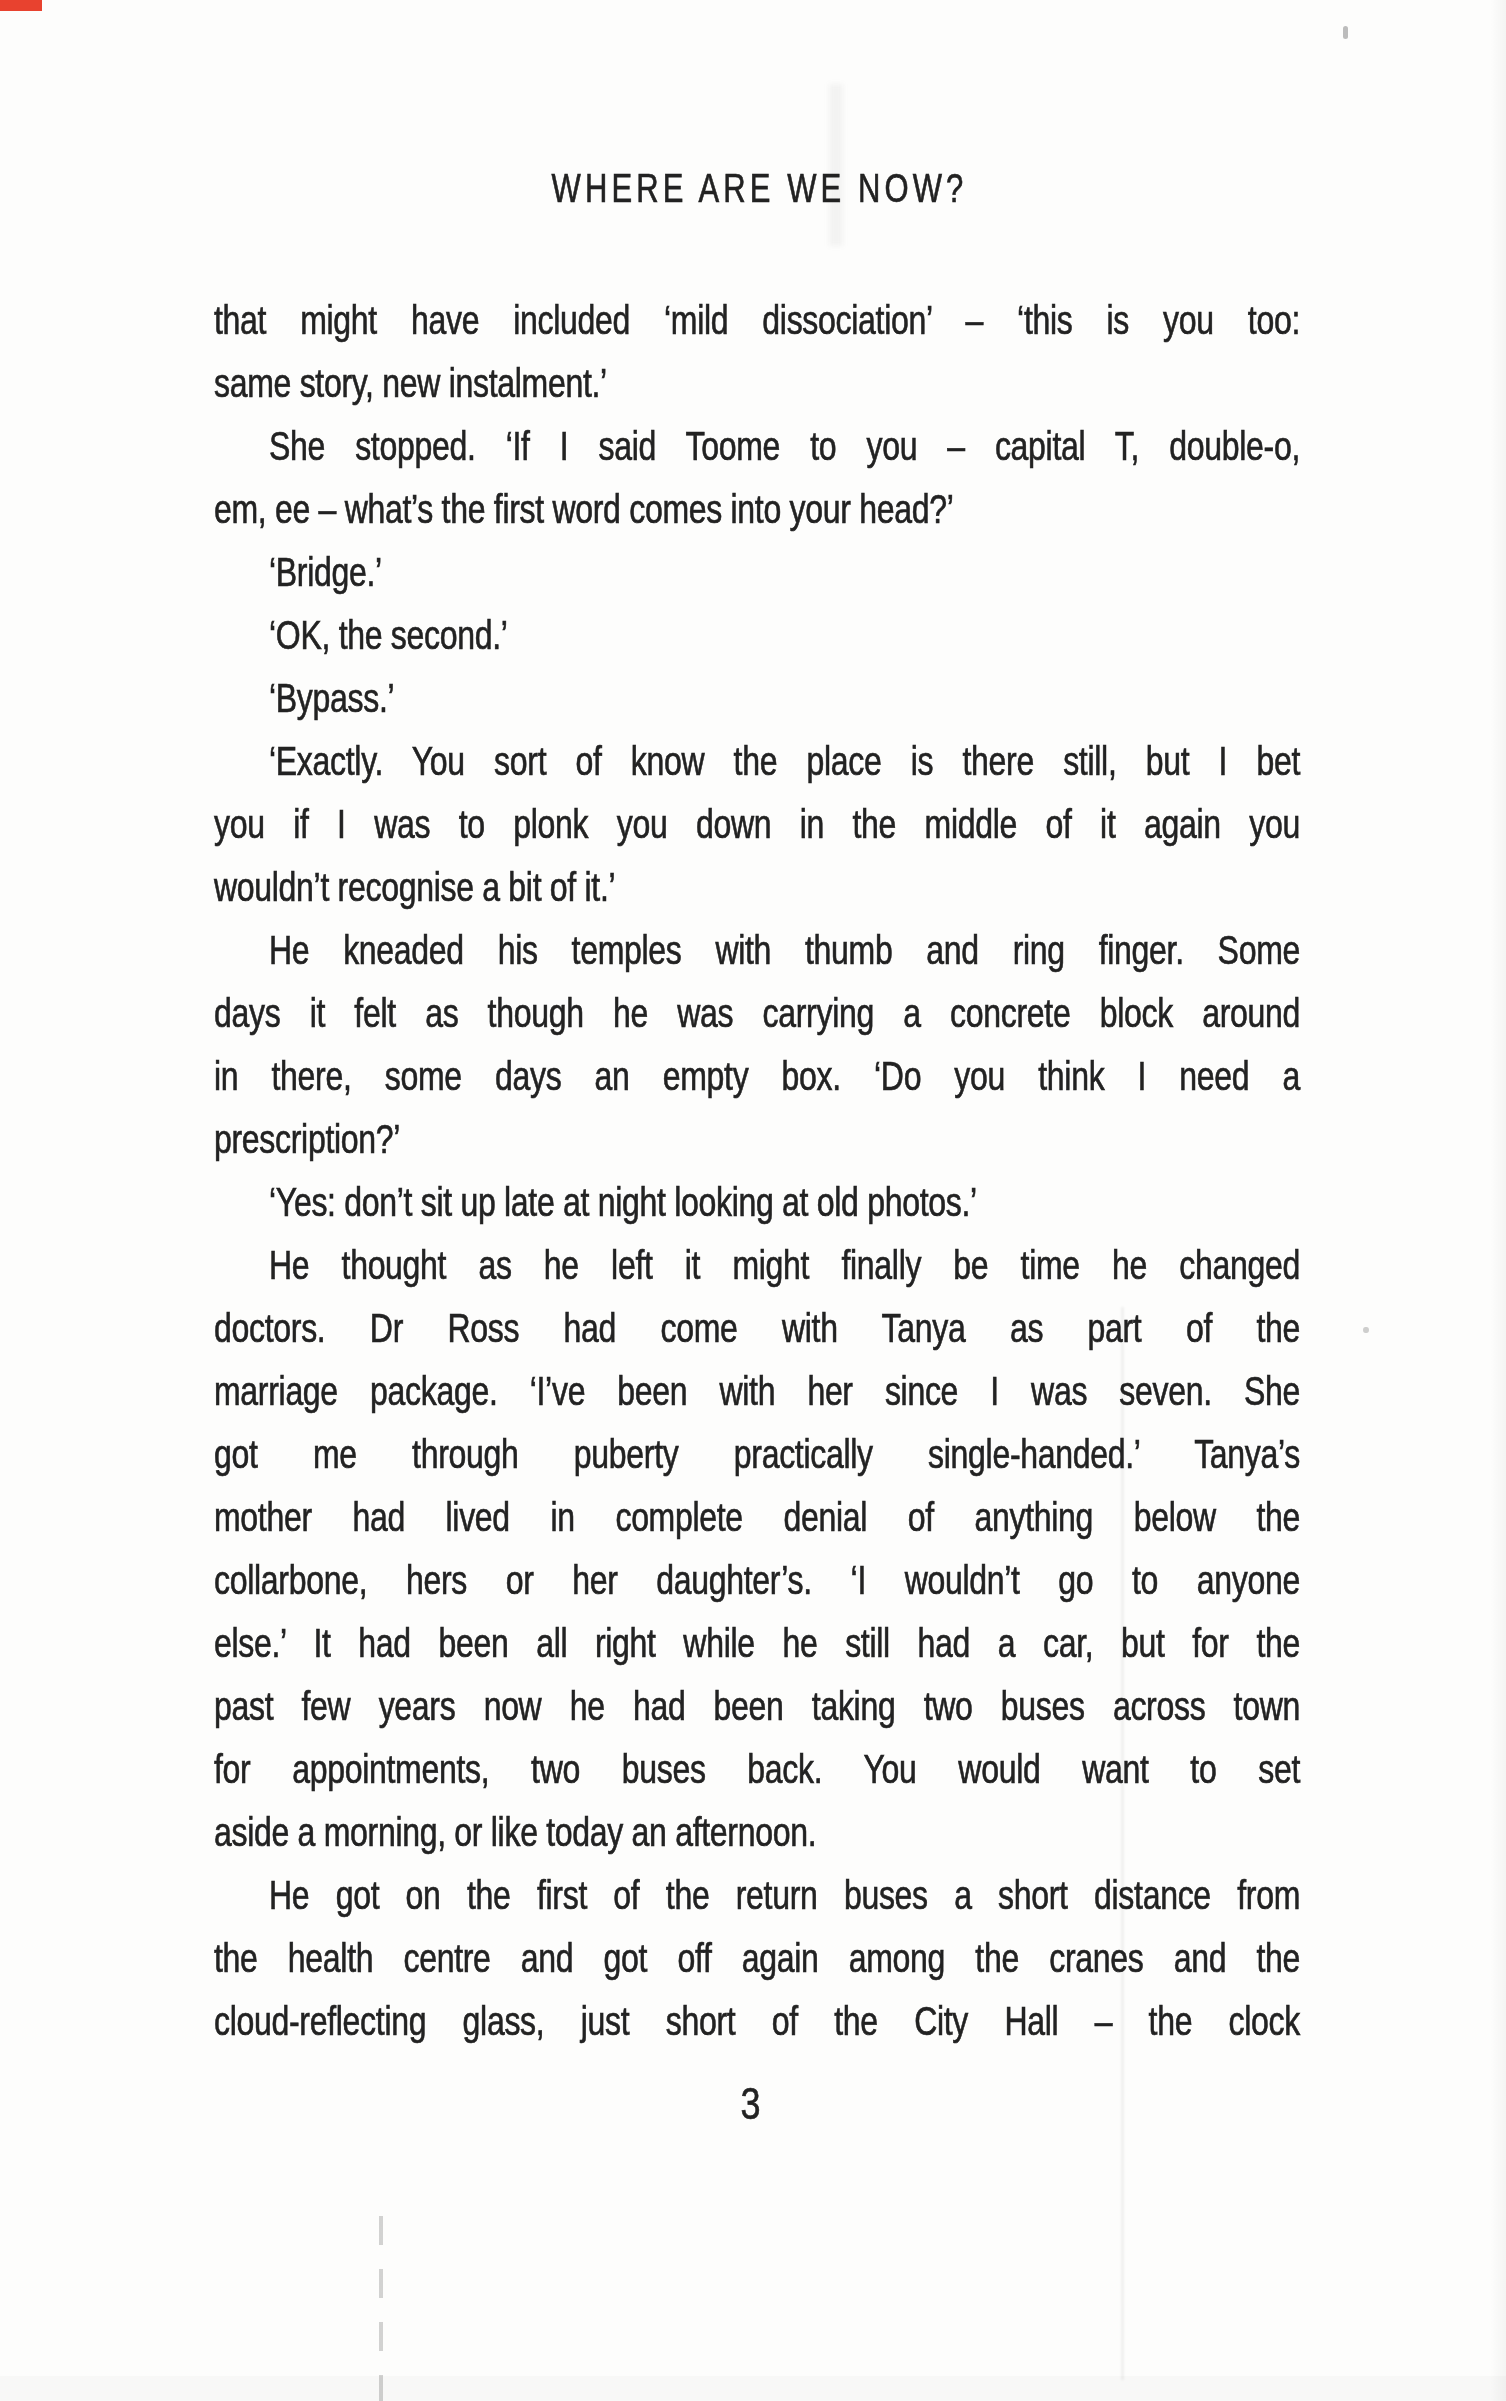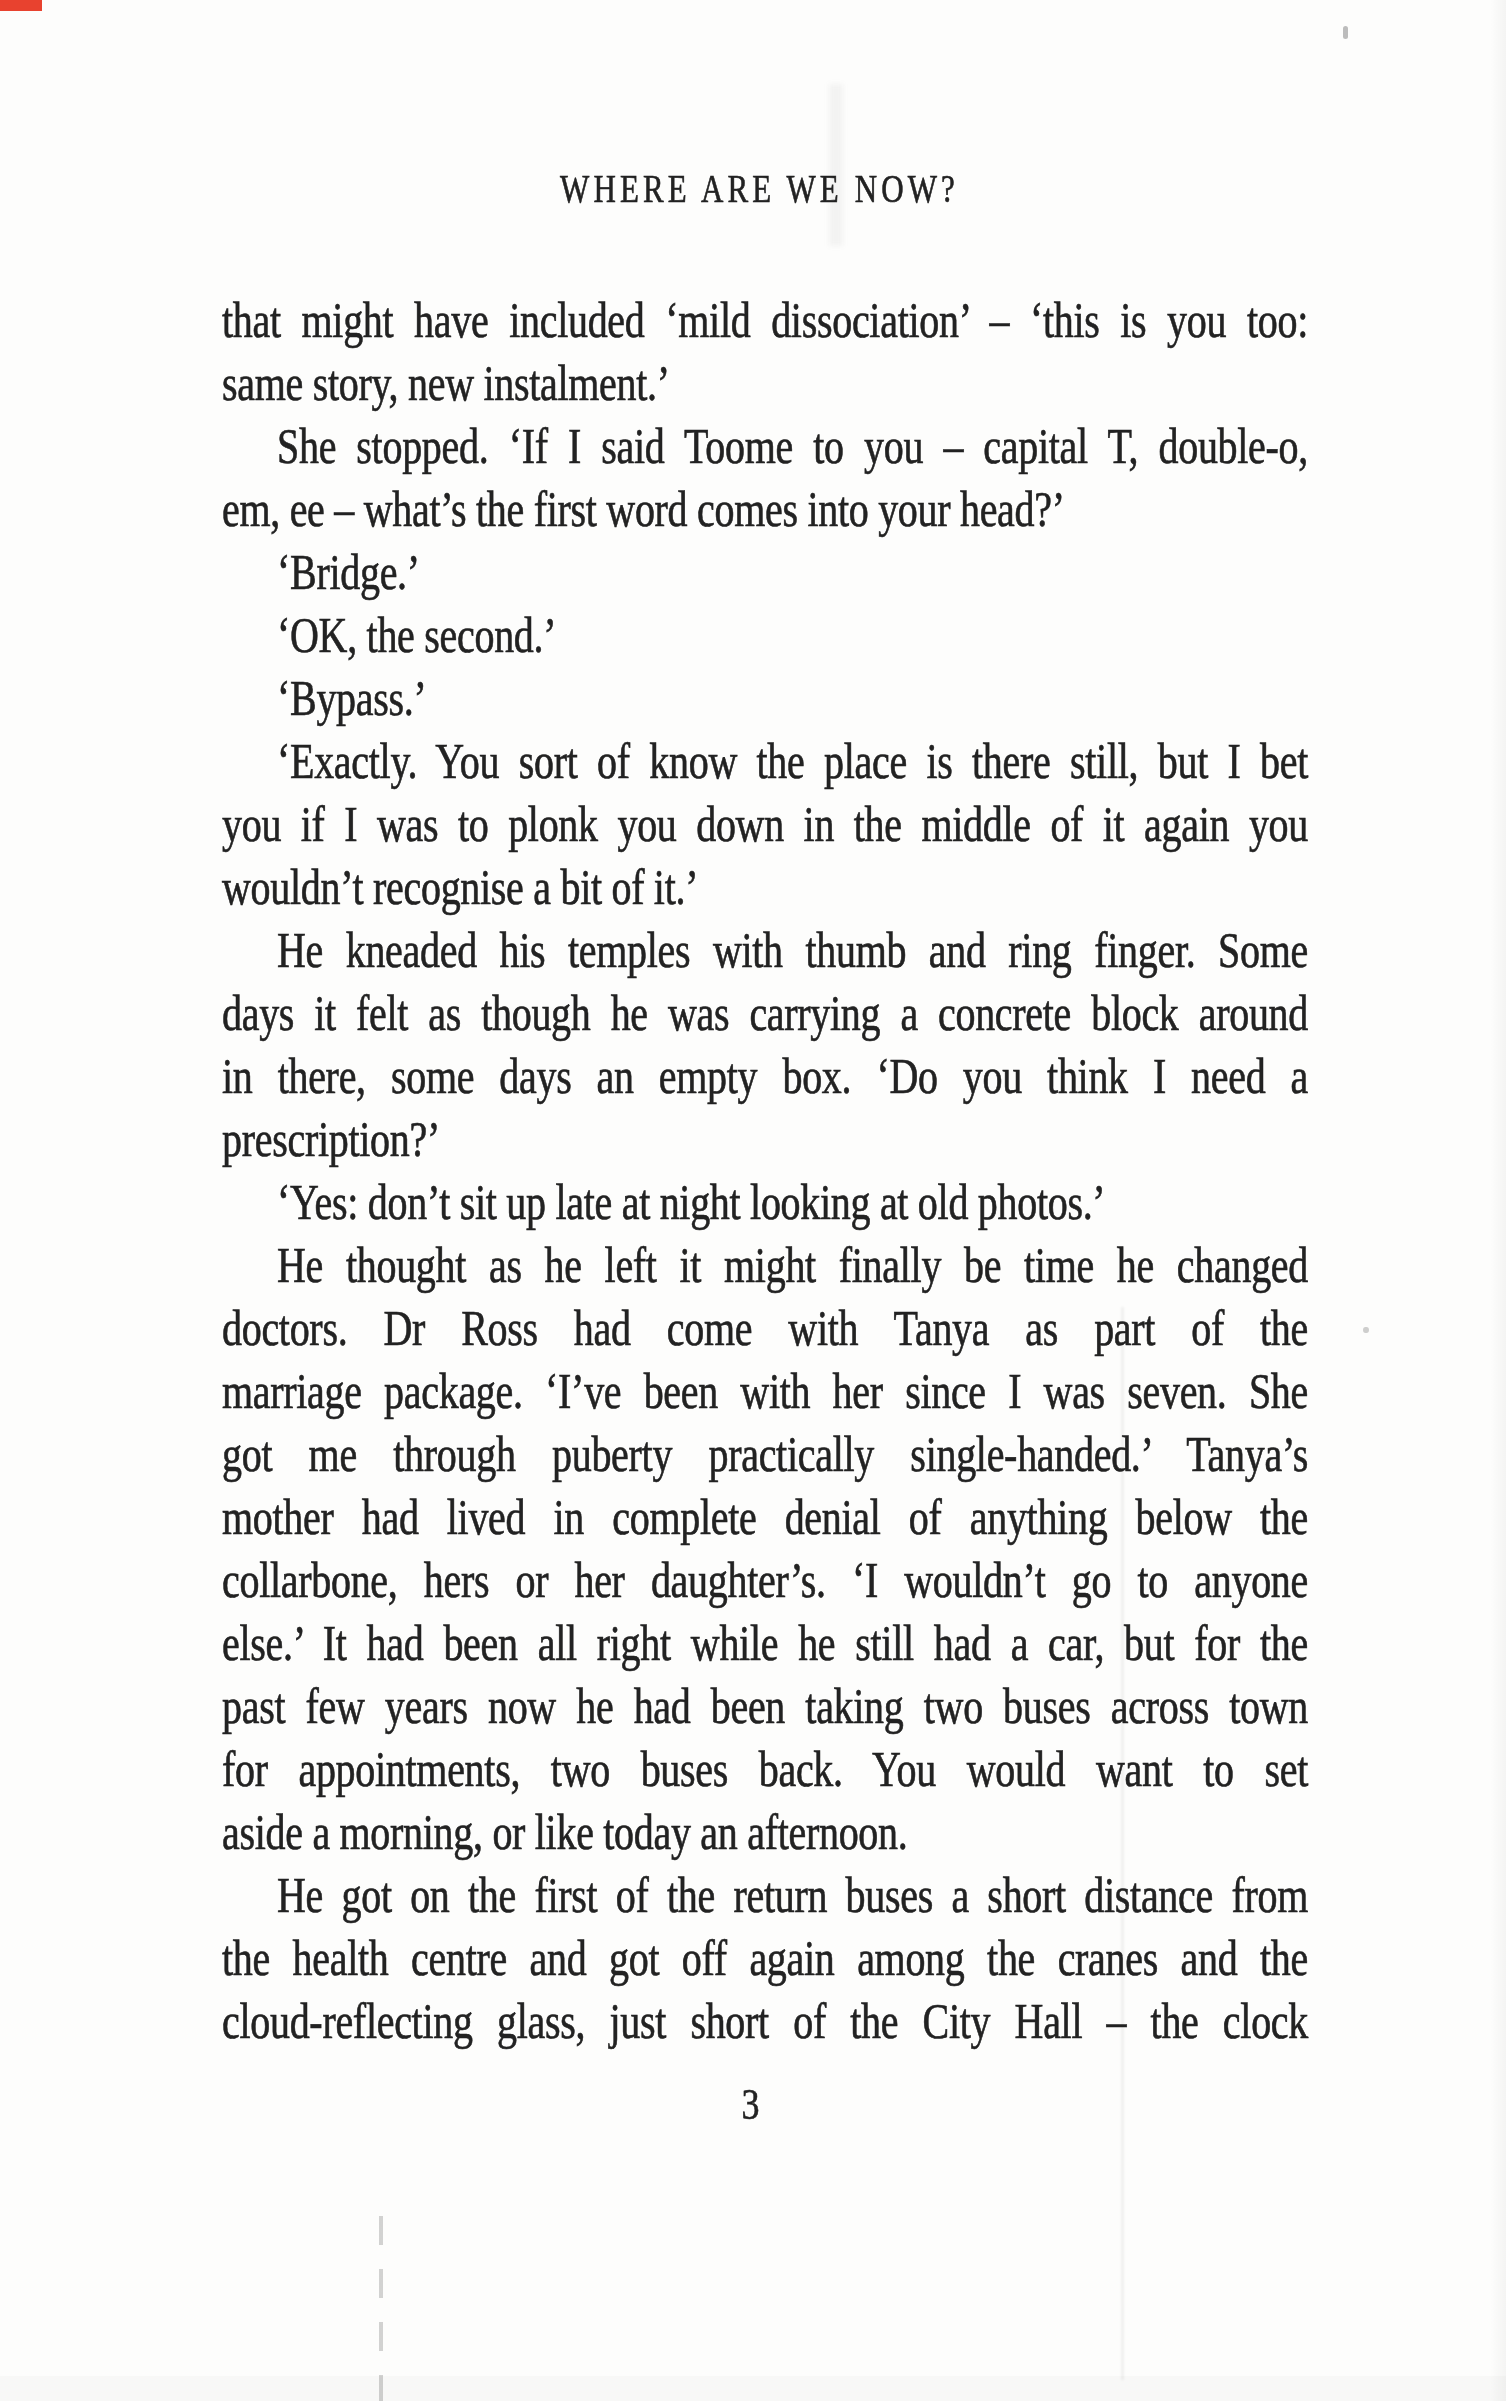--- a/index.html
+++ b/index.html
@@ -2,21 +2,21 @@
 <html style="--paper: #fdfdfc; --ink: #222222; --corner: #e8422f;font-size:14.5px"><head>
 <meta charset="utf-8">
 <style>
   html, body { margin: 0; padding: 0; background: #e9e9e9; }
   .scan {
     position: relative;
     width: 1506px;
     height: 2401px;
     background: var(--paper, #fdfdfc);
     overflow: hidden;
-    font-family: Liberation Serif, serif;
+    font-family: Liberation Sans, sans-serif;
     color: var(--ink, #222);
   }
   
   .running-head {
     position: absolute;
     top: 169px;
     left: 214px;
     width: 1091px;
     text-align: center;
     font-size: 31px;
@@ -26,23 +26,22 @@
     transform: scaleY(1.3);
     transform-origin: 50% 50%;
     white-space: nowrap;
   }
   
   .text-block {
     position: absolute;
     top: 289px;
     left: 214px;
     width: 1086px;
-    font-size: 40px;
+    font-size: 32px;
     letter-spacing: -0.3px;
-    margin-left: 8px;
     -webkit-text-stroke: 0.5px;
   }
   .line {
     height: 63px;
     line-height: 63px;
     text-align: justify;
     text-align-last: justify;
     text-justify: inter-word;
     transform: scaleY(1.25);
     transform-origin: 50% 50%;

